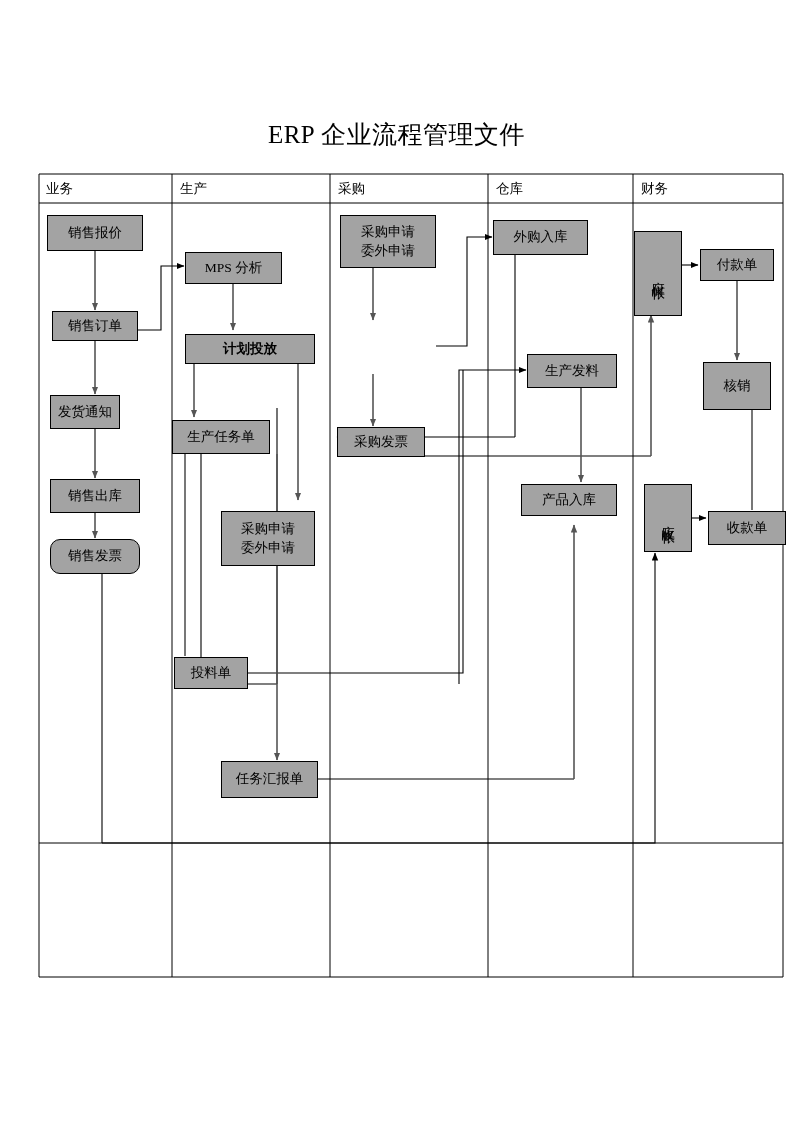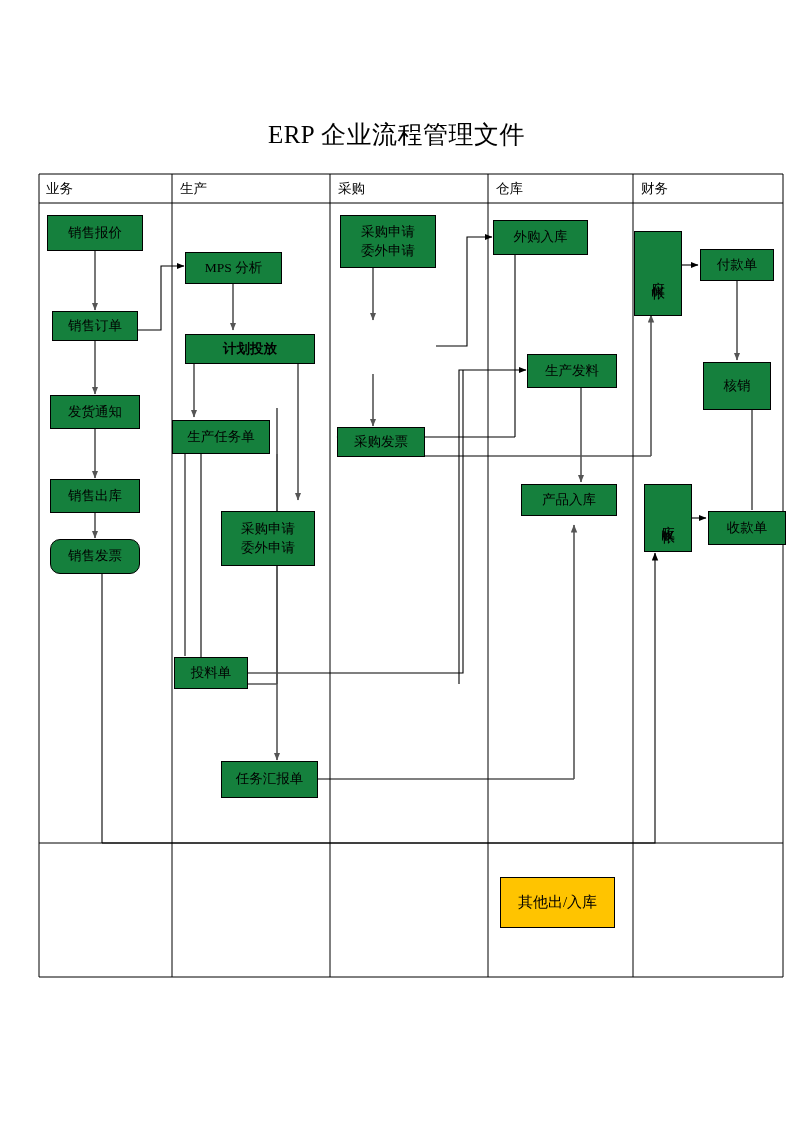--- a/index.html
+++ b/index.html
@@ -35,21 +35,21 @@
     position: absolute;
     left: 0;
     top: 0;
     width: 793px;
     height: 1122px;
   }
   .node {
     position: absolute;
     box-sizing: border-box;
     border: 1px solid #000;
-    background: #15803d;
+    background: #a3a3a3;
     display: flex;
     align-items: center;
     justify-content: center;
     flex-direction: column;
     font-size: 13.5px;
     line-height: 1.35;
     color: #000;
     text-align: center;
     font-family: "Liberation Serif", "DejaVu Serif", serif;
   }
@@ -167,21 +167,21 @@
   <div class="colhead" style="left:338px; top:180px;">采购</div>
   <div class="colhead" style="left:496px; top:180px;">仓库</div>
   <div class="colhead" style="left:641px; top:180px;">财务</div>
 
   <div class="node" style="left:47px;  top:215px; width:96px;  height:36px;">
     <span>销售报价</span>
   </div>
   <div class="node" style="left:52px;  top:311px; width:86px;  height:30px;">
     <span>销售订单</span>
   </div>
-  <div class="node" style="left:50px;  top:395px; width:90px;  height:34px;">
+  <div class="node" style="left:50px;  top:395px; width:70px;  height:34px;">
     <span>发货通知</span>
   </div>
   <div class="node" style="left:50px;  top:479px; width:90px;  height:34px;">
     <span>销售出库</span>
   </div>
   <div class="node" style="left:50px;  top:539px; width:90px;  height:35px;border-radius:10px;">
     <span>销售发票</span>
   </div>
 
   <div class="node" style="left:185px; top:252px; width:97px;  height:32px;">
@@ -214,23 +214,20 @@
 
   <div class="node" style="left:493px; top:220px; width:95px;  height:35px;">
     <span>外购入库</span>
   </div>
   <div class="node" style="left:527px; top:354px; width:90px;  height:34px;">
     <span>生产发料</span>
   </div>
   <div class="node" style="left:521px; top:484px; width:96px;  height:32px;">
     <span>产品入库</span>
   </div>
-  <div class="node gold" style="left:500px; top:877px; width:115px; height:51px;">
-    <span>其他出/入库</span>
-  </div>
 
   <div class="node vert" style="left:634px; top:231px; width:48px;  height:85px;">
     <span>应付帐</span>
   </div>
   <div class="node" style="left:700px; top:249px; width:74px;  height:32px;">
     <span>付款单</span>
   </div>
   <div class="node" style="left:703px; top:362px; width:68px;  height:48px;text-align:center;">
     <span>核销</span>
   </div>

